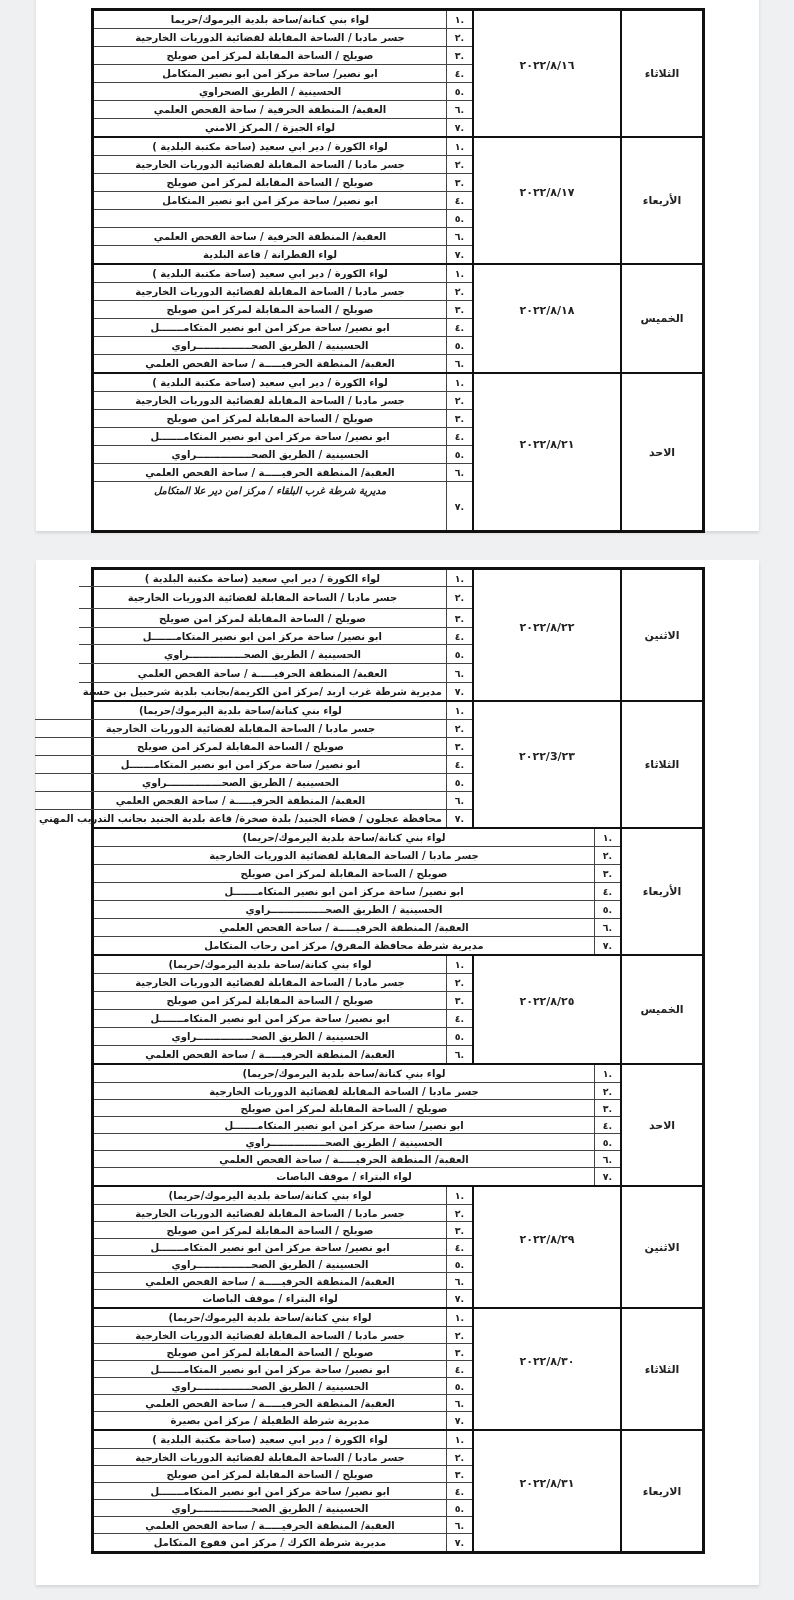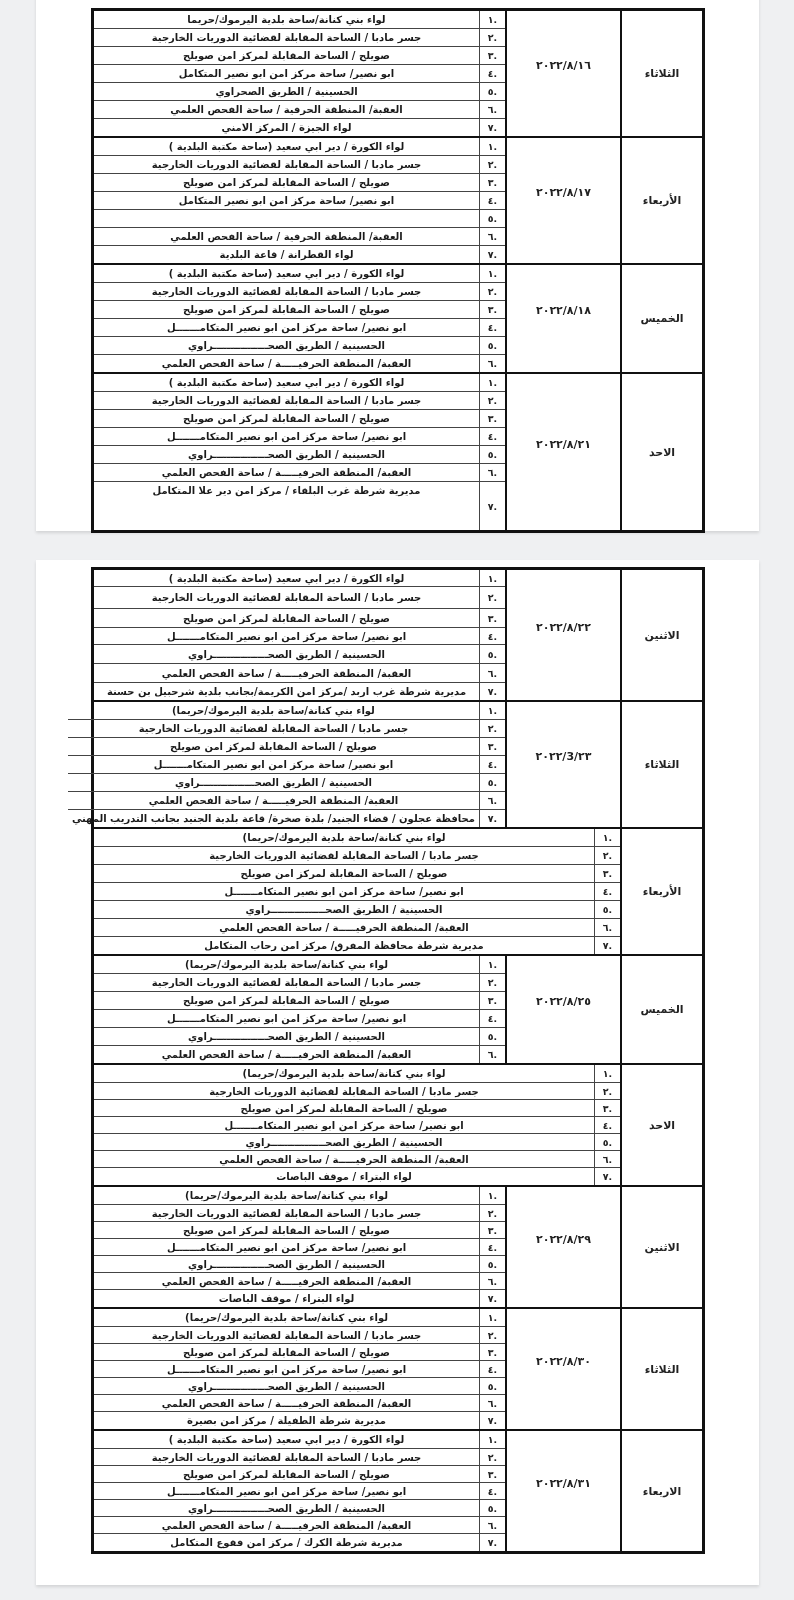--- a/index.html
+++ b/index.html
@@ -4,27 +4,27 @@
 <style>
   html,body{margin:0;padding:0;}
   body{width:794px;height:1600px;background:#eff0f2;position:relative;overflow:hidden;font-family:"DejaVu Sans","Liberation Sans",sans-serif;}
   .page{position:absolute;left:36px;width:723px;background:#ffffff;box-shadow:0 2px 3px rgba(0,0,0,0.12);}
   #page1{top:-20px;height:551px;}
   #page2{top:560px;height:1025px;}
   .sched{position:absolute;left:55px;width:614px;border:3px solid #111;box-sizing:border-box;}
   .group{display:flex;flex-direction:row-reverse;border-top:2.5px solid #111;}
   .group:first-child{border-top:none;}
   .day{width:80px;flex:none;border-left:2.5px solid #111;display:flex;align-items:center;justify-content:center;font-size:11px;font-weight:bold;color:#222;}
-  .date{width:115px;flex:none;border-left:2.5px solid #111;display:flex;align-items:center;justify-content:center;font-size:11px;font-weight:bold;color:#222;letter-spacing:0.5px;padding-bottom:16px;box-sizing:border-box;}
+  .date{width:148px;flex:none;border-left:2.5px solid #111;display:flex;align-items:center;justify-content:center;font-size:11px;font-weight:bold;color:#222;letter-spacing:0.5px;padding-bottom:16px;box-sizing:border-box;}
   .rows{flex:1;display:flex;flex-direction:column;}
   .row{display:flex;flex-direction:row-reverse;flex:1;min-height:0;}
   .row + .row{border-top:1px solid #444;}
   .num{width:25px;flex:none;border-left:1px solid #444;display:flex;align-items:center;justify-content:center;font-size:9.5px;font-weight:bold;color:#222;direction:rtl;}
   .loc{flex:1;display:flex;align-items:center;justify-content:center;font-size:10px;font-weight:bold;color:#1a1a1a;direction:rtl;white-space:nowrap;overflow:hidden;padding:0 4px;}
-  .row.tall .loc{align-items:flex-start;padding-top:3px;}
+  .row.tall .loc{align-items:flex-start;padding-top:3px;font-style:italic;}
 </style>
 </head>
 <body>
 
 <div class="page" id="page1">
   <div class="sched" id="sched1" style="top:28px;">
       <div class="group" style="height: 125px;">
         <div class="day">الثلاثاء</div>
         <div class="date">٢٠٢٢/٨/١٦</div>
         <div class="rows">

